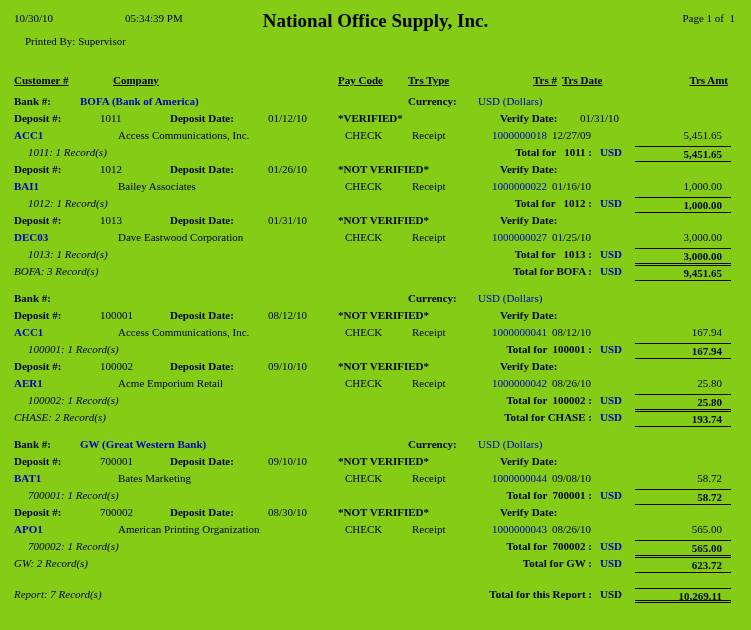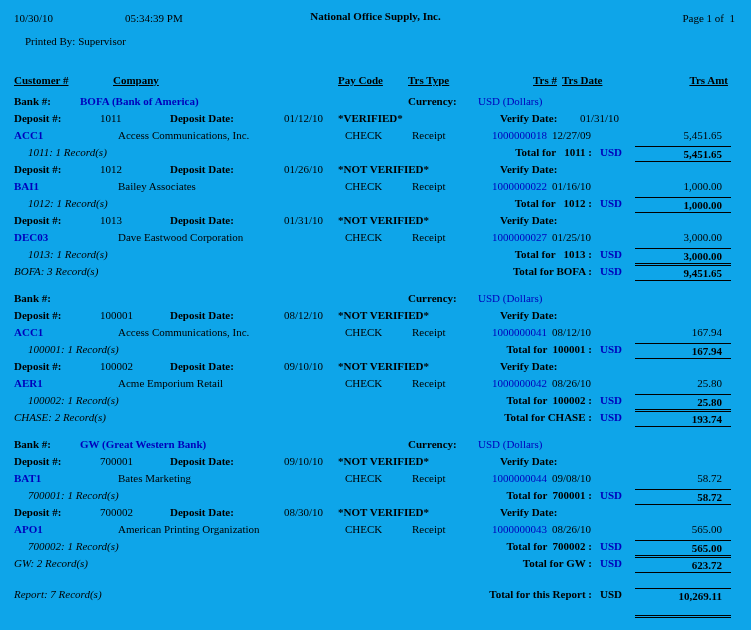--- a/index.html
+++ b/index.html
@@ -1,48 +1,48 @@
 <!DOCTYPE html>
 <html style="--blue: #0000BB;"><head>
 <meta charset="utf-8">
 <style>
   :root { --blue: #0000BB; }
   html,body { margin:0; padding:0; background:#ffffff; }
   .page {
-    position:relative; width:751px; height:630px; background:#0ea5e9;
+    position:relative; width:751px; height:630px; background:#84cc16;
     font-family:"Liberation Serif","DejaVu Serif",serif;
     font-size:11px; color:#000; overflow:hidden;
   }
   
   .page-header { position:relative; height:72px; }
   .page-header span { position:absolute; white-space:pre; }
   .ph-date   { left:14px; top:12px; }
   .ph-time   { left:85px; top:12px;margin-left:40px; }
-  .ph-company{ left:0; right:0; top:10px; text-align:center; font-weight:bold; font-size:11px; }
+  .ph-company{ left:0; right:0; top:10px; text-align:center; font-weight:bold; font-size:19px; }
   .ph-page   { right:16px; top:12px; }
   .ph-printed{ left:14px; top:35px;margin-left:11px; }
   .ph-title  { left:0; right:0; top:32px; text-align:center; font-weight:bold; font-size:17px; letter-spacing:.4px; }
 
   
   .body { margin-top:4px; }
   .row { position:relative; height:17px; }
   .row span { position:absolute; top:2px; white-space:pre; }
   .b { font-weight:bold; }
   .i { font-style:italic; }
   .blue { color:var(--blue); }
   .u { text-decoration:underline; }
 
   
   .x-label   { left:14px; }
   .x-note    { left:28px;text-align:right; }
   .x-bank    { left:80px; }
   .x-depnum  { left:100px; }
   .x-company { left:118px; }
   .x-deplab  { left:170px; }
-  .x-depdate { left:284px; }
+  .x-depdate { left:268px; }
   .x-pay     { left:338px; }
   .x-check   { left:345px;text-align:right; }
   .x-type    { left:408px; }
   .x-receipt { left:412px; }
   .x-curr    { left:478px; }
   .x-verlab  { left:500px; }
   .x-verdate { left:580px; }
   .x-trsnum  { right:204px; }
   .x-trsdate { left:552px; }
   .x-amt     { right:29px; }
@@ -51,21 +51,21 @@
   .h-amt     { right:23px; }
 
   
   .t-label { right:159px; font-weight:bold; }
   .t-usd   { left:600px; font-weight:bold; }
   .t-amt {
     top:0; right:20px; width:96px; height:16px; box-sizing:border-box;
     text-align:right; padding-right:9px; line-height:14px; font-weight:bold;
     border-top:1px solid #000; border-bottom:1px solid #000;
   }
-  .t-amt.grand { height:30px; border-bottom:3px double #000; }
+  .t-amt.grand { height:15px; border-bottom:3px double #000; }
 
   .bank-section { margin-top:0; }
   .bank-section.gap-top { margin-top:10px; }
   .report-row { margin-top:14px; }
 </style>
 </head>
 <body>
 
 <div class="page">
 

